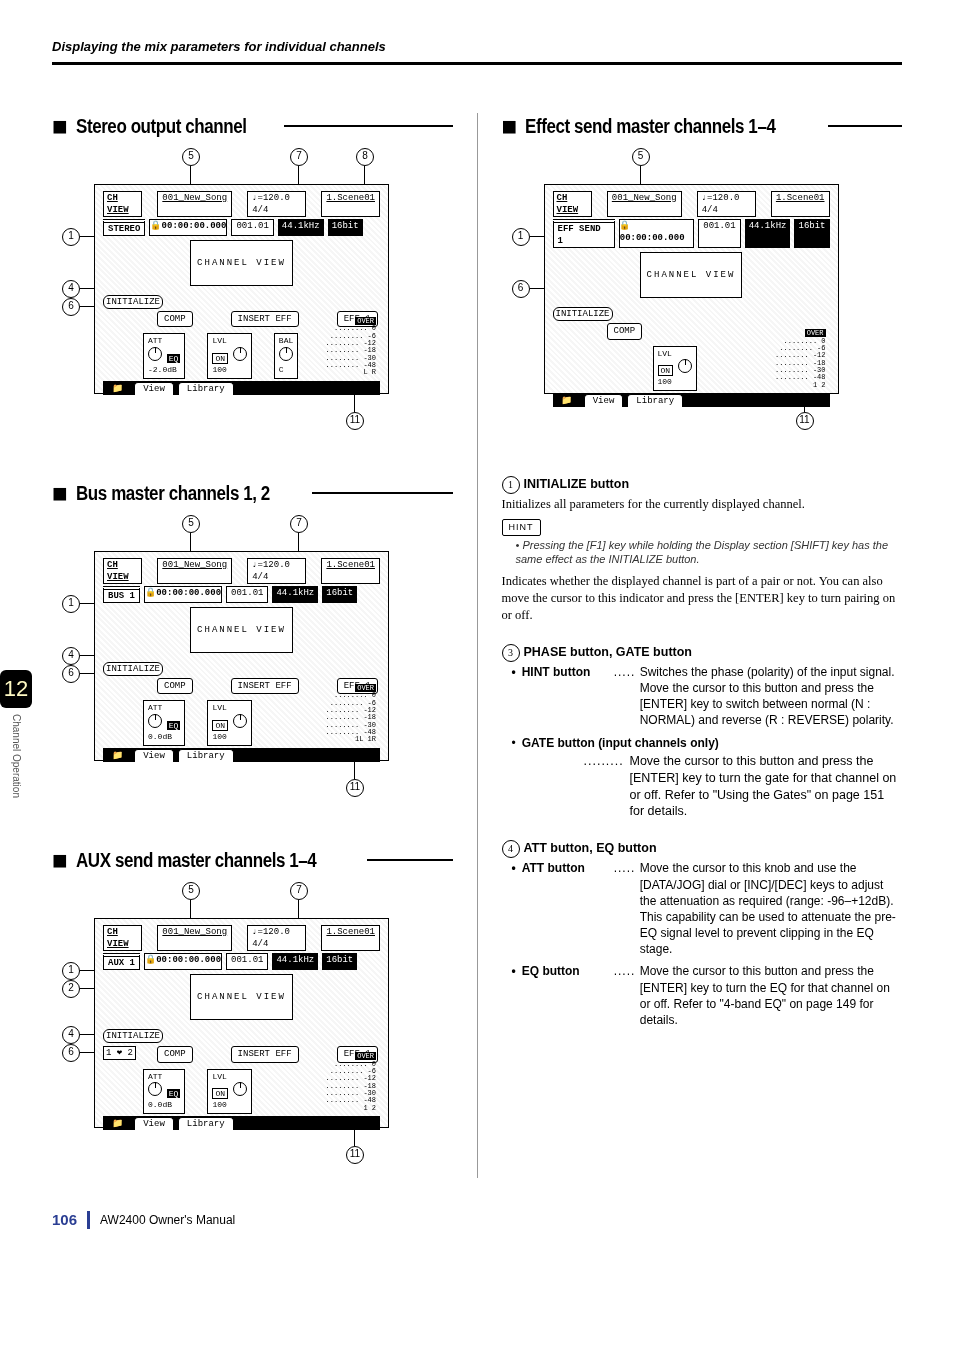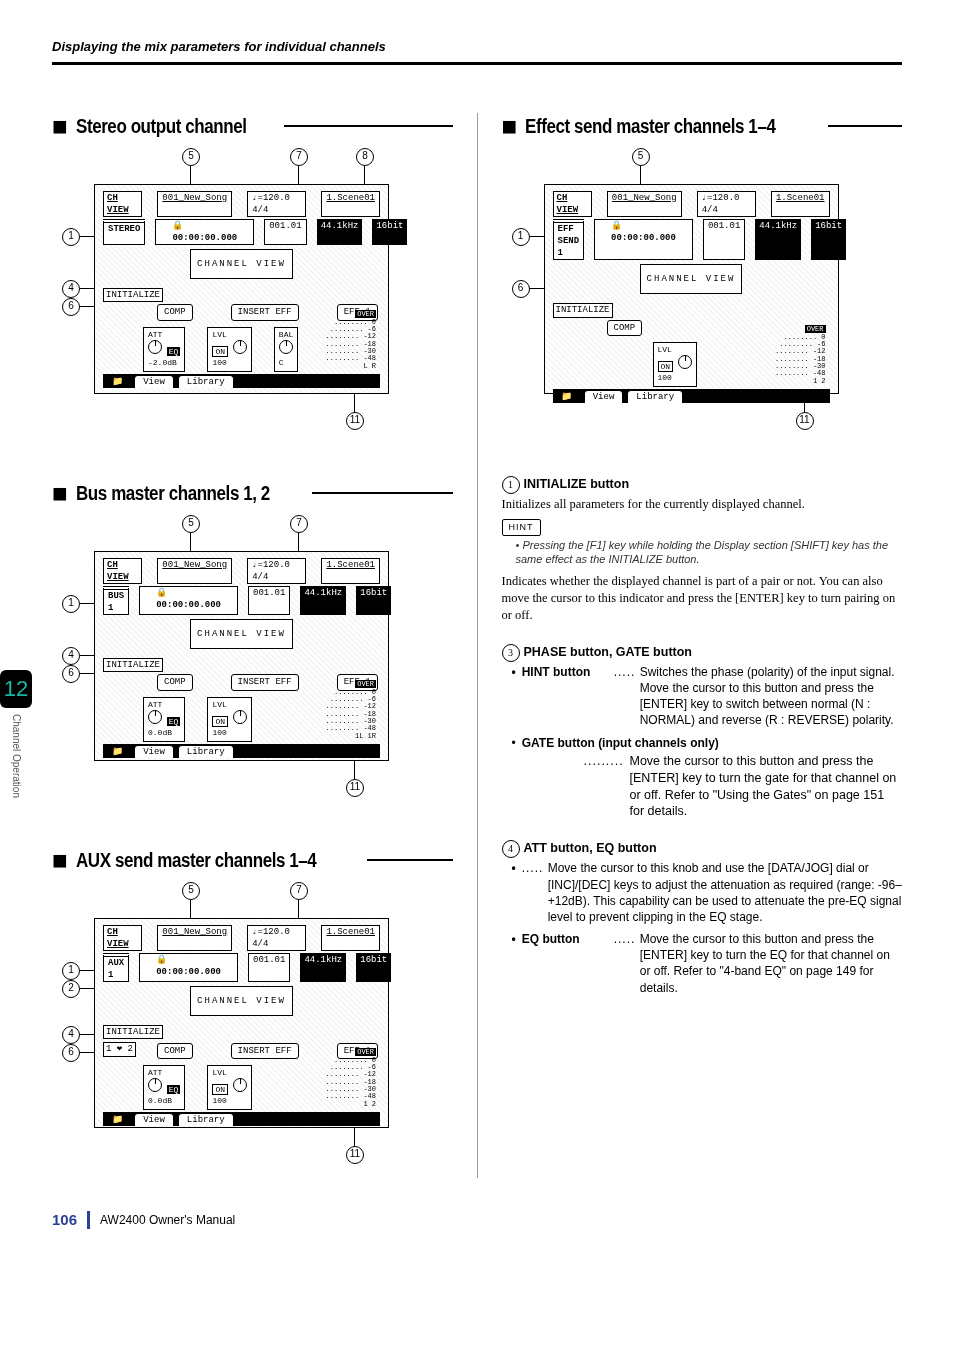--- a/index.html
+++ b/index.html
@@ -107,64 +107,64 @@
     background: #fff;
   }
   .sc-scene {
     border: 1px solid #000;
     padding: 0 4px;
     text-decoration: underline;
     background: #fff;
   }
   .sc-line2 {
     display: flex;
-    gap: 10px;
+    gap: 4px;
     font-family: "Courier New", monospace;
     font-size: 9px;
     margin-bottom: 4px;
   }
   .sc-channel-name {
     font-weight: bold;
     border: 1px solid #000;
     border-top: 4px double #000;
     padding: 0 4px;
     background: #fff;
   }
   .sc-time {
     border: 1px solid #000;
-    padding: 0 16px;
+    padding: 0 0;
     font-weight: bold;
     background: #fff;
   }
   .sc-rate {
     border: 1px solid #000;
     padding: 0 3px;
     background: #000;
     color: #fff;
   }
   .sc-body-label {
     text-align: center;
     font-family: "Courier New", monospace;
     font-size: 9px;
     border: 1px solid #000;
     width: max-content;
     margin: 0 auto 6px auto;
-    padding: 8px 6px;
+    padding: 16px 6px;
     background: #fff;
     letter-spacing: 2px;
   }
   .sc-main {
     flex: 1;
     position: relative;
   }
   .sc-init {
     font-family: "Courier New", monospace;
     font-size: 9px;
     border: 1px solid #000;
-    border-radius: 0;
+    border-radius: 6px;
     padding: 0 2px;
     background: #fff;
     display: inline-block;
   }
   .sc-pair {
     font-family: "Courier New", monospace;
     font-size: 9px;
     border: 1px solid #000;
     padding: 0 2px;
     margin-top: 2px;
@@ -272,21 +272,21 @@
 
   .side-tab {
     position: absolute;
     left: 0;
     top: 670px;
     width: 32px;
     height: 180px;
   }
   .chapter-num {
     background: #000;
-    color: #14b8a6;
+    color: #fef9c3;
     font-size: 22px;
     text-align: center;
     border-radius: 6px;
     padding: 4px 2px;
   }
   .chapter-name {
     writing-mode: vertical-rl;
     font-size: 10px;
     color: #555;
     text-align: center;
@@ -739,20 +739,21 @@
       <div class="bullet-indented">
         <span class="dotted">.................</span>
         <span class="desc">Move the cursor to this button and press the [ENTER] key to turn the gate for that channel on or off. Refer to "Using the Gates" on page 151 for details.</span>
       </div>
 
       <div class="item-heading" style="margin-top:20px;">
         <span class="circ">4</span><span>ATT button, EQ button</span>
       </div>
       <div class="bullet-item">
         <span class="dot">•</span>
+        <span class="label">ATT button</span>
         <span class="dotted">...........</span>
         <span class="desc">Move the cursor to this knob and use the [DATA/JOG] dial or [INC]/[DEC] keys to adjust the attenuation as required (range: -96–+12dB). This capability can be used to attenuate the pre-EQ signal level to prevent clipping in the EQ stage.</span>
       </div>
       <div class="bullet-item">
         <span class="dot">•</span>
         <span class="label">EQ button</span>
         <span class="dotted">............</span>
         <span class="desc">Move the cursor to this button and press the [ENTER] key to turn the EQ for that channel on or off. Refer to "4-band EQ" on page 149 for details.</span>
       </div>
     </div>

